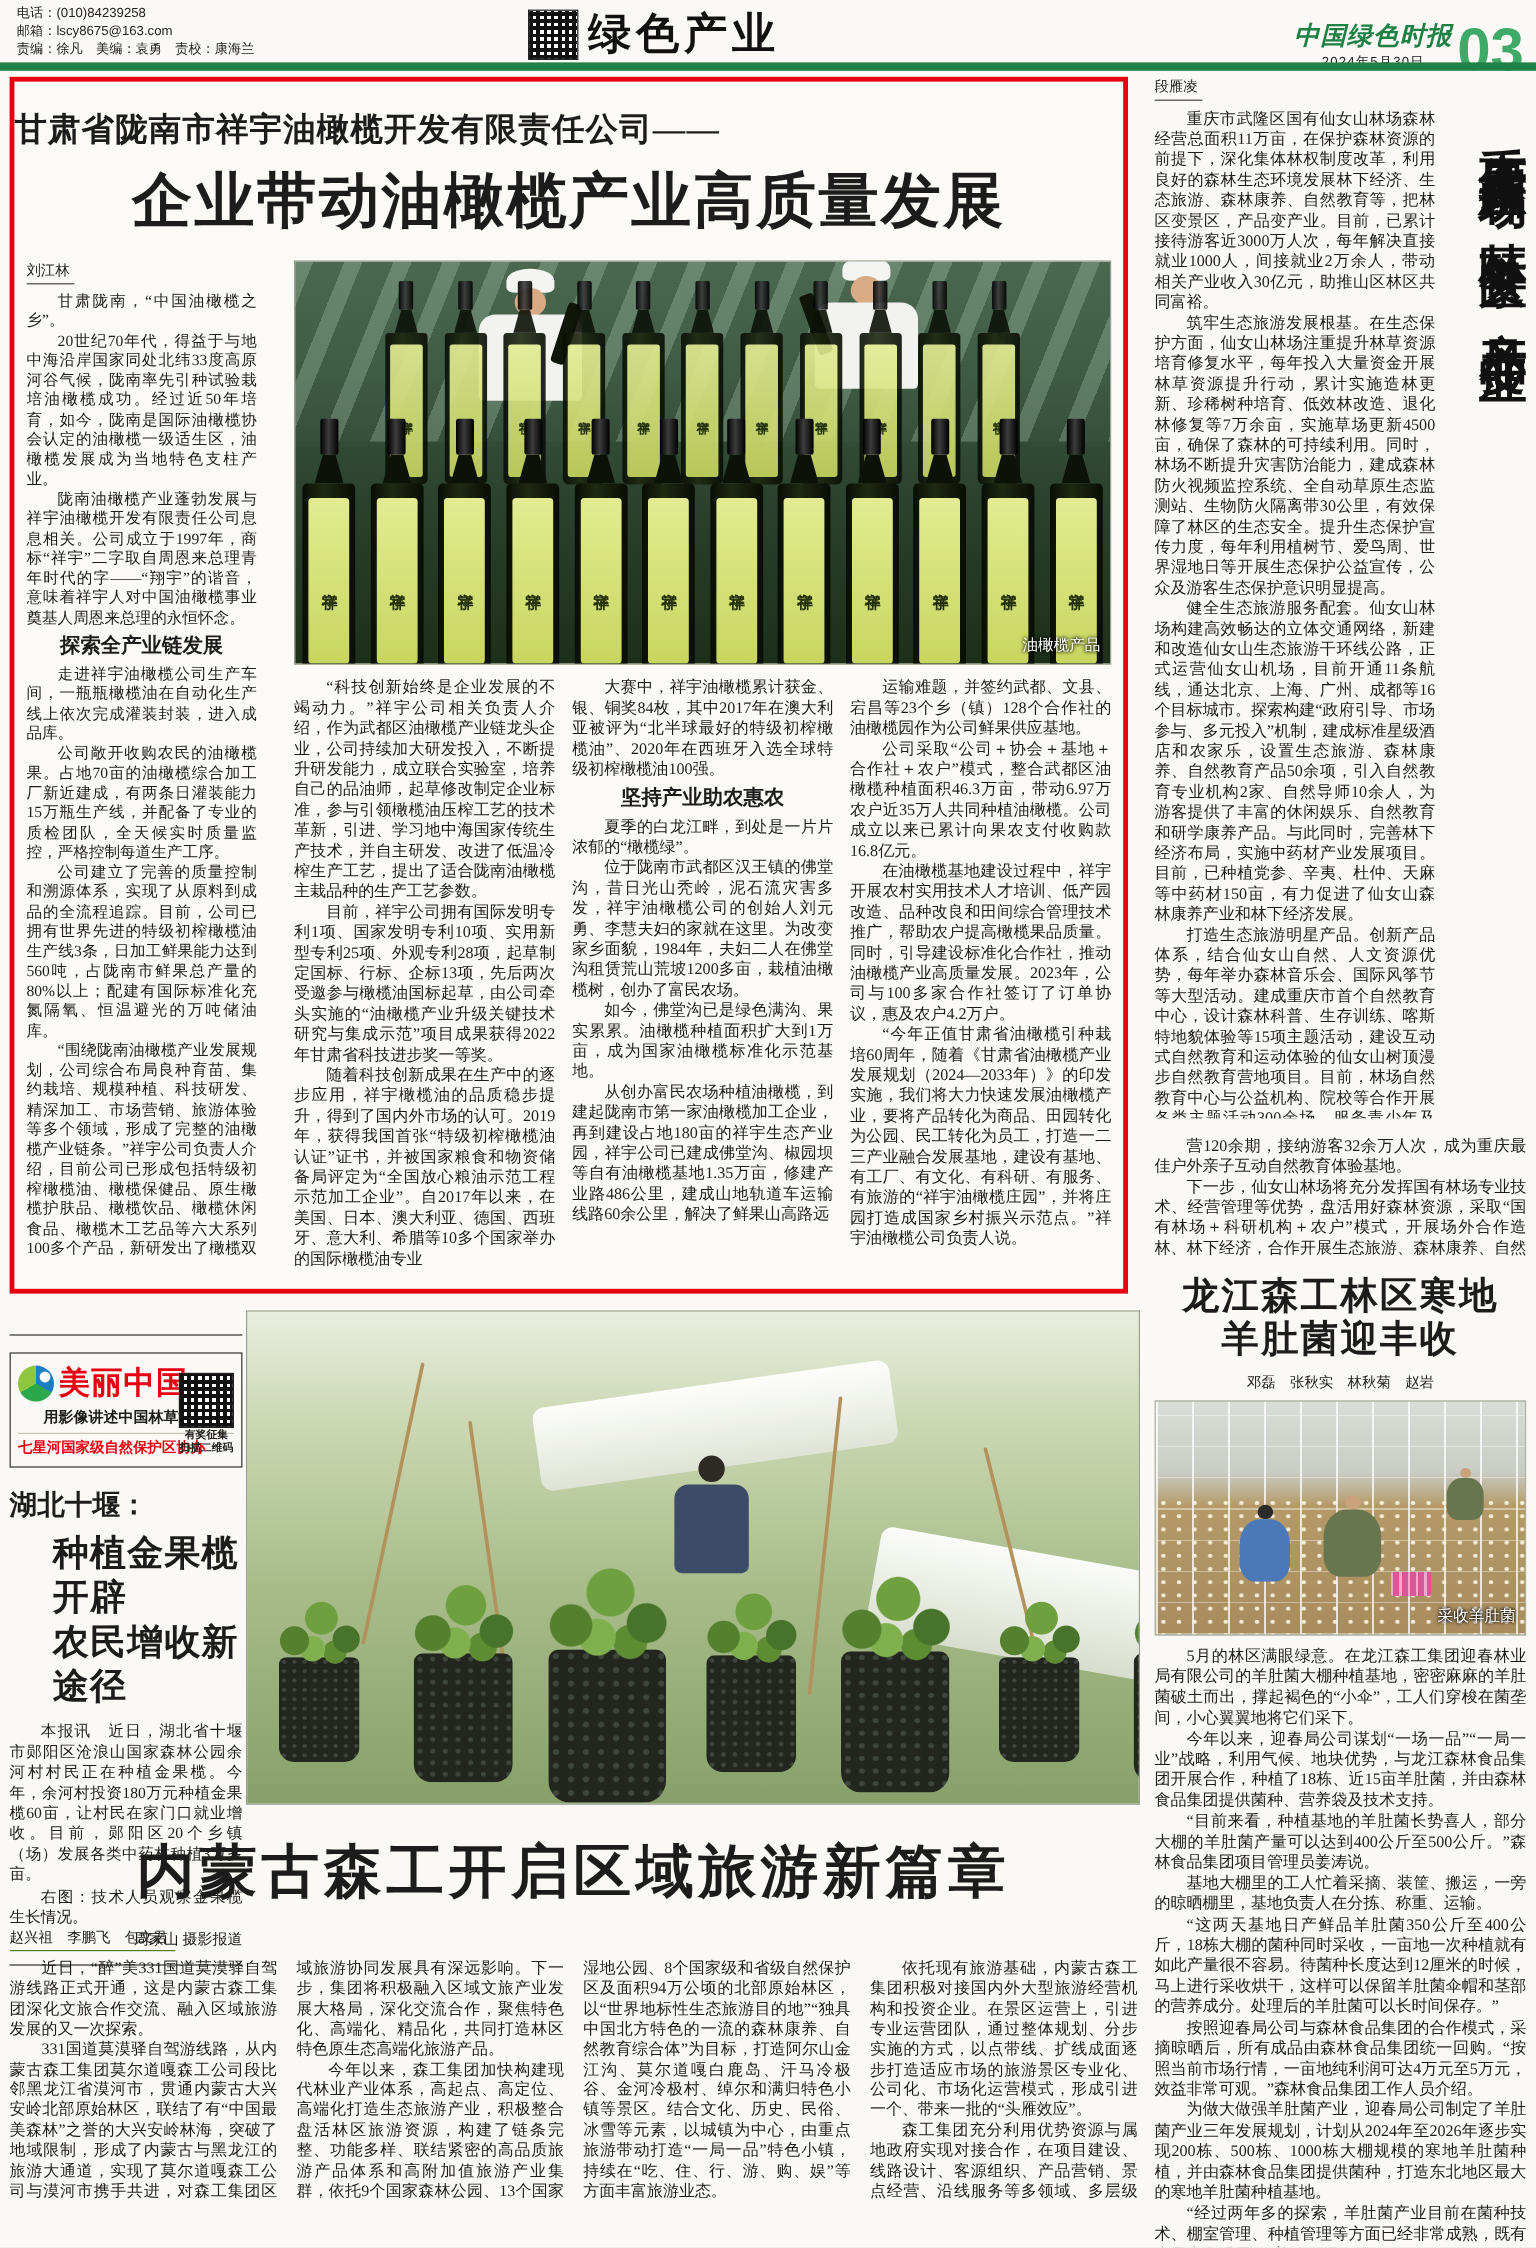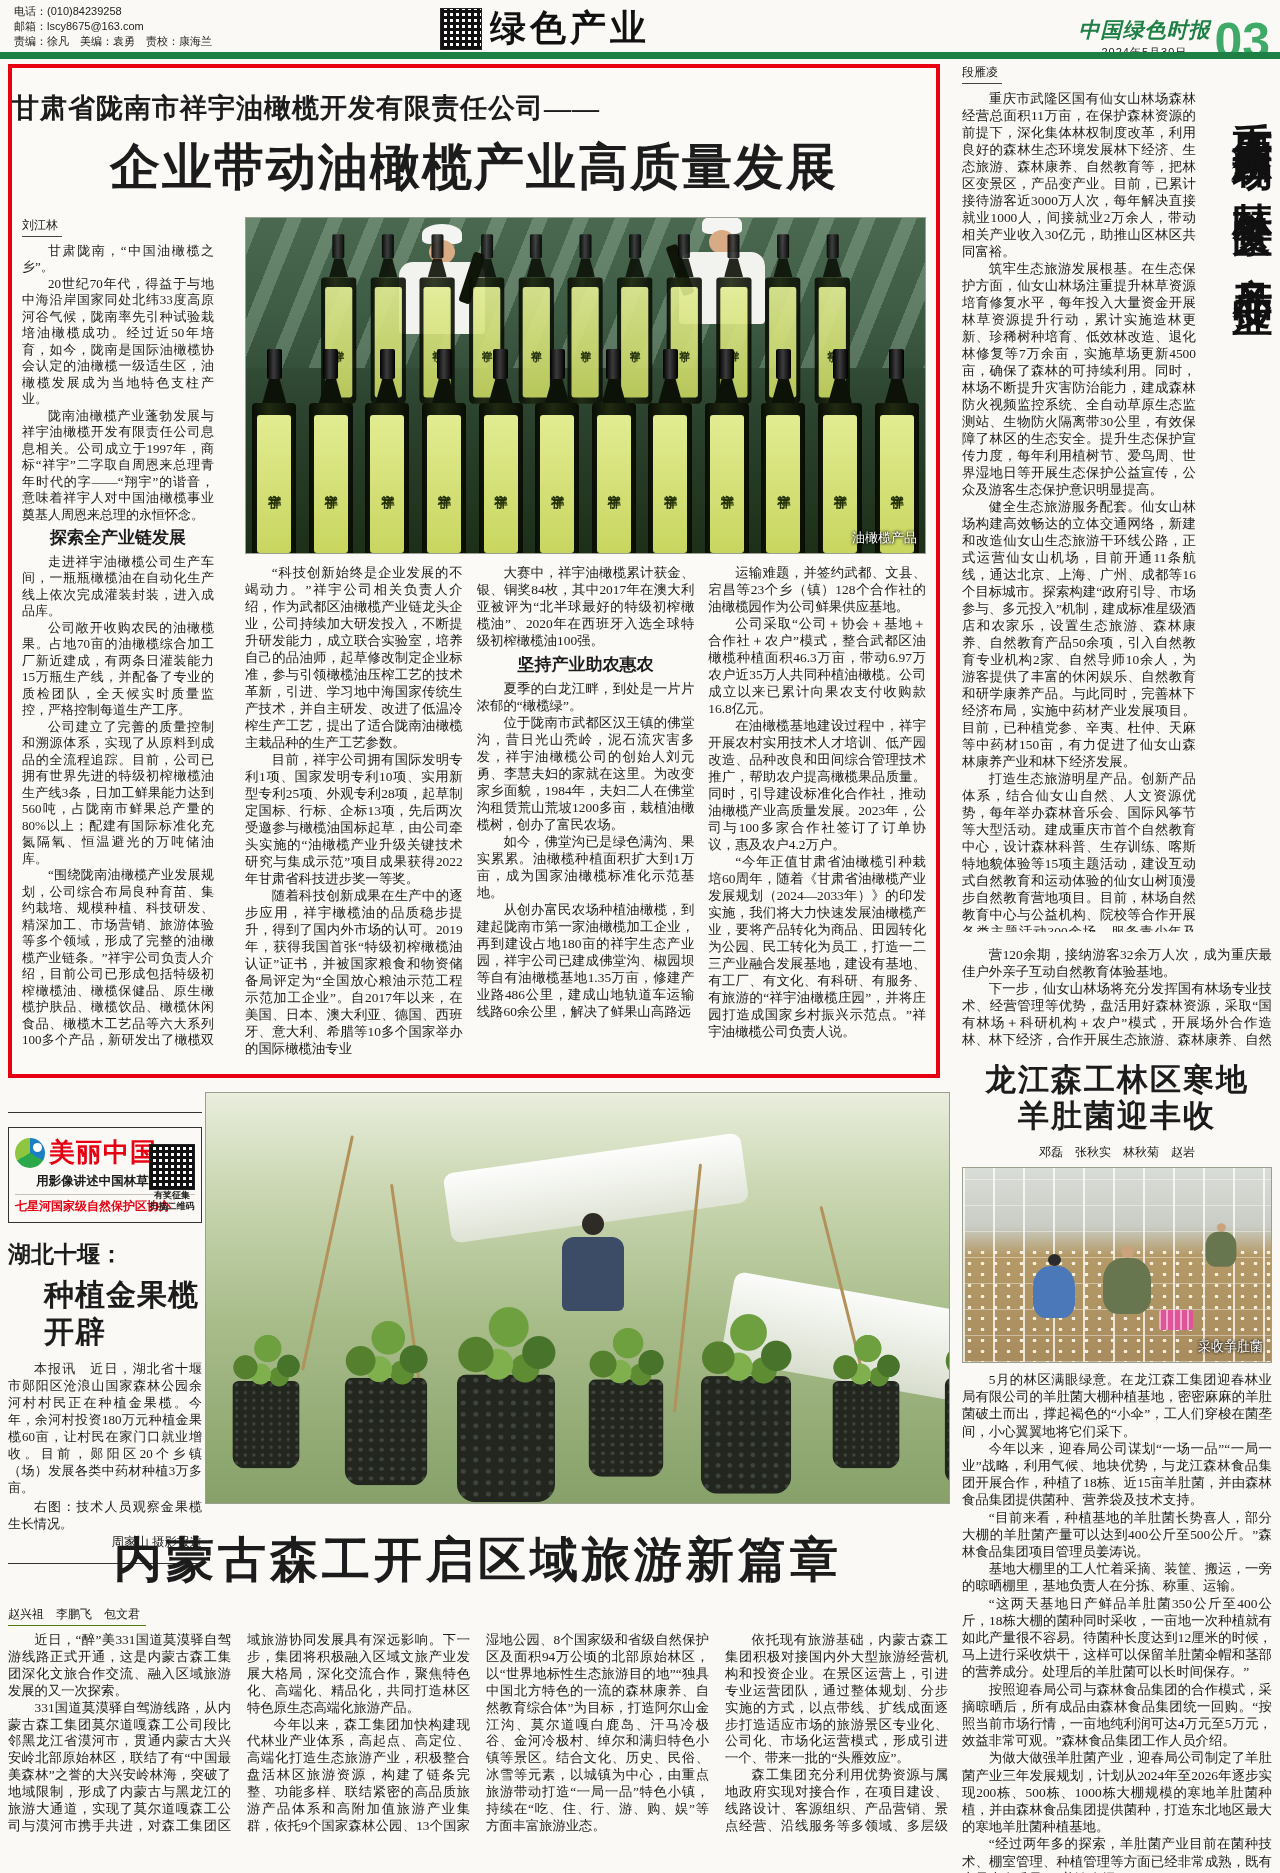--- a/index.html
+++ b/index.html
@@ -500,20 +500,21 @@
       <div class="bc-co">七星河国家级自然保护区协办</div>
       <div class="bc-qr-wrap">
         <div class="qr" style="width:44px;height:44px;margin:0 auto;"></div>
         <div class="bc-note">有奖征集</div>
         <div class="bc-note">扫描二维码</div>
       </div>
     </div>
     <div class="shiyan-kicker">湖北十堰：</div>
     <div class="shiyan-h">
       <div>种植金果榄开辟</div>
+      <div>农民增收新途径</div>
     </div>
     <div class="shiyan-body">
       <div>
           <p>本报讯　近日，湖北省十堰市郧阳区沧浪山国家森林公园余河村村民正在种植金果榄。今年，余河村投资180万元种植金果榄60亩，让村民在家门口就业增收。目前，郧阳区20个乡镇（场）发展各类中药材种植3万多亩。</p>
         </div>
     </div>
     <p class="shiyan-note">右图：技术人员观察金果榄生长情况。</p>
     <div class="shiyan-credit">周家山 摄影报道</div>
     <hr class="left-hr">
   </div>

